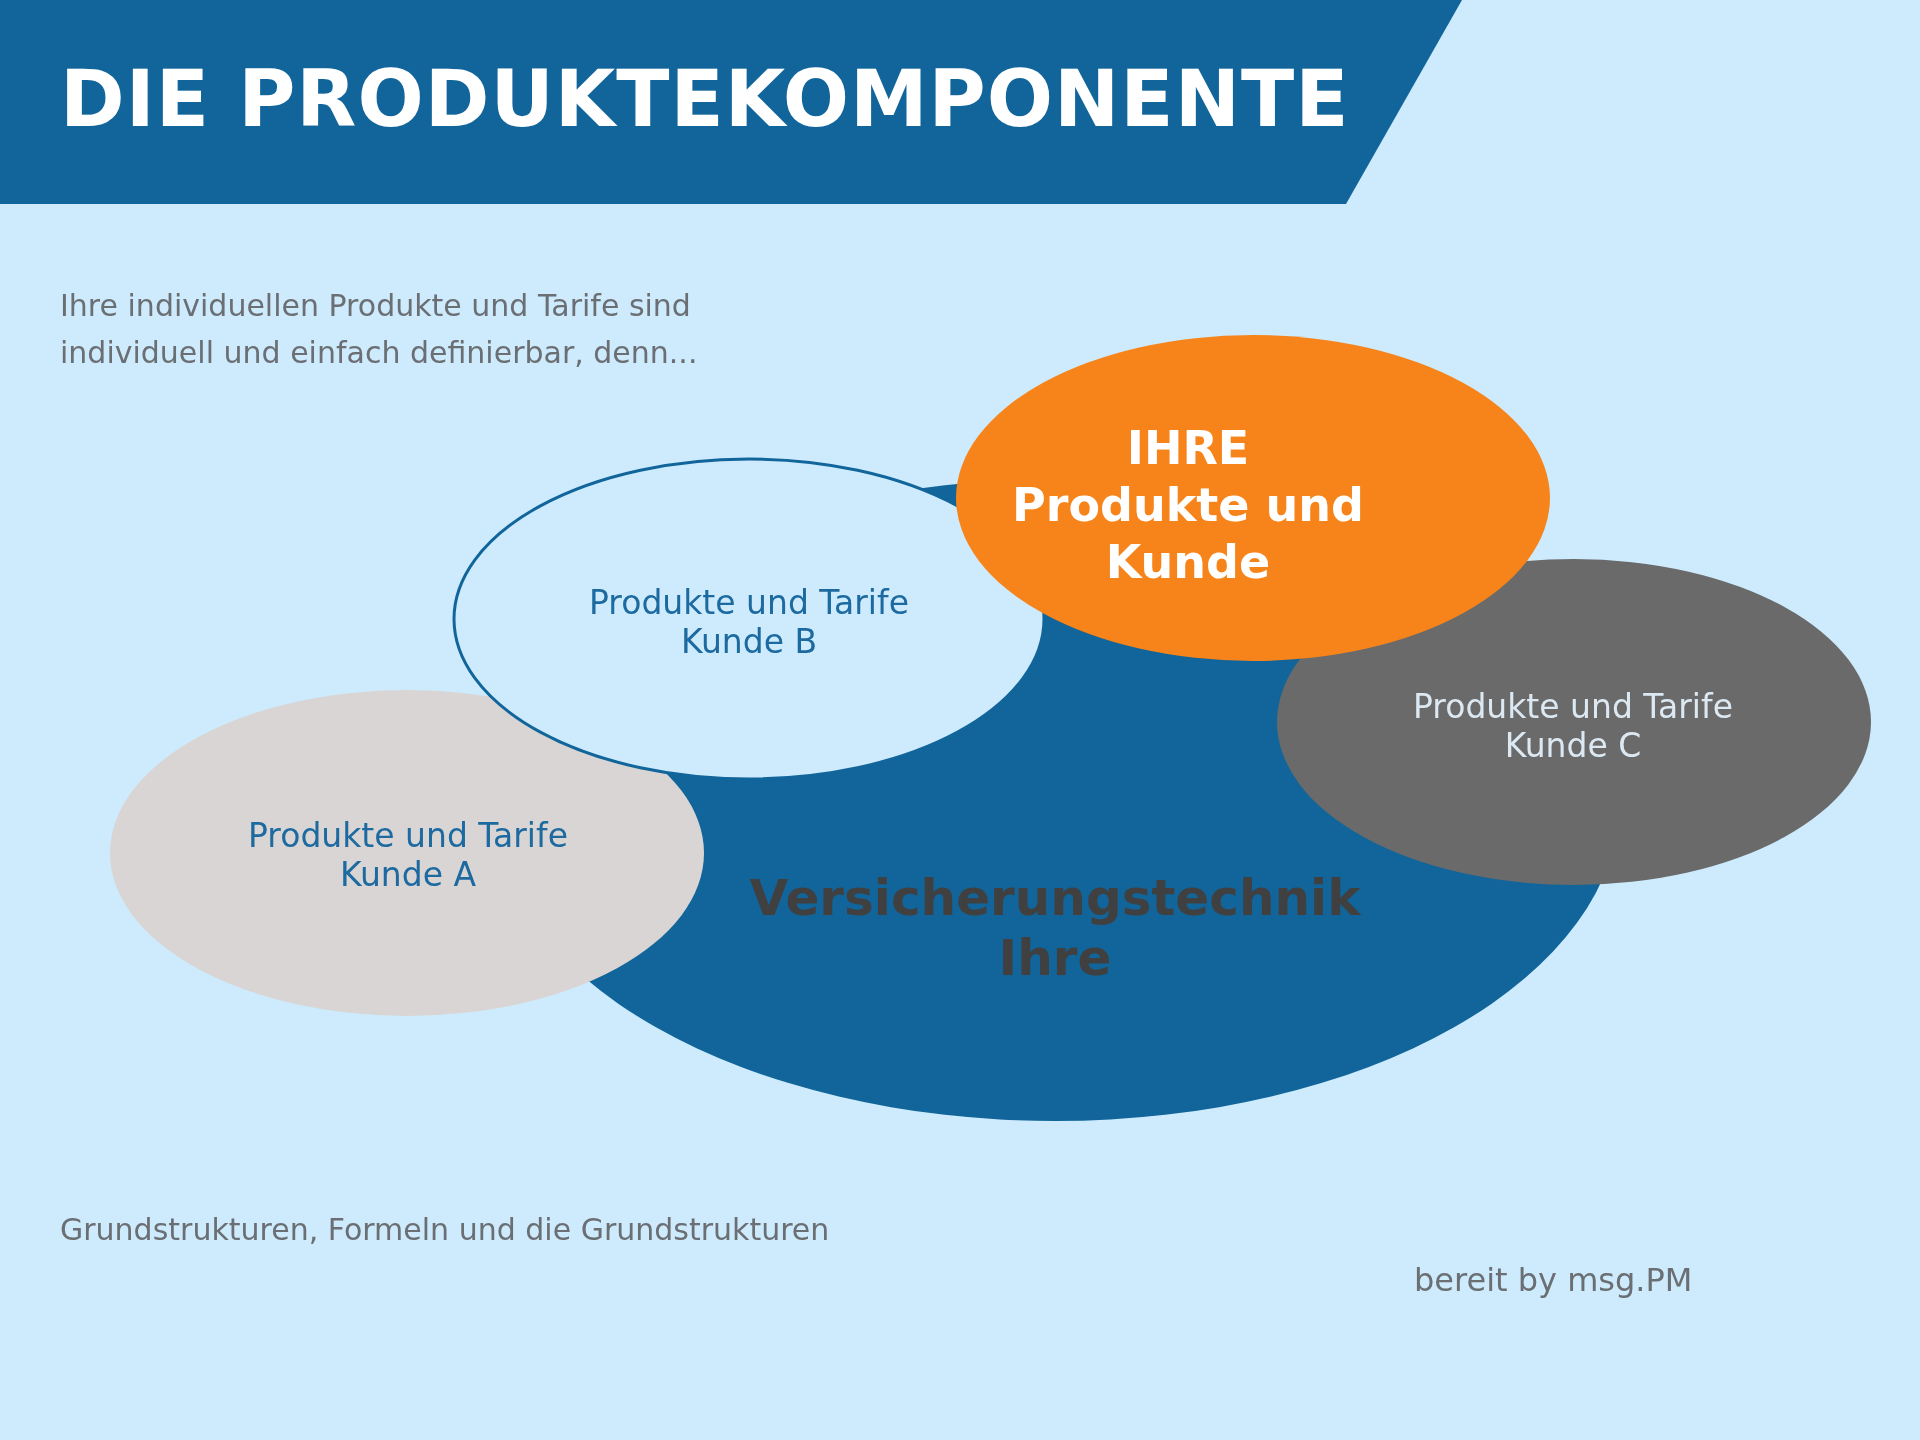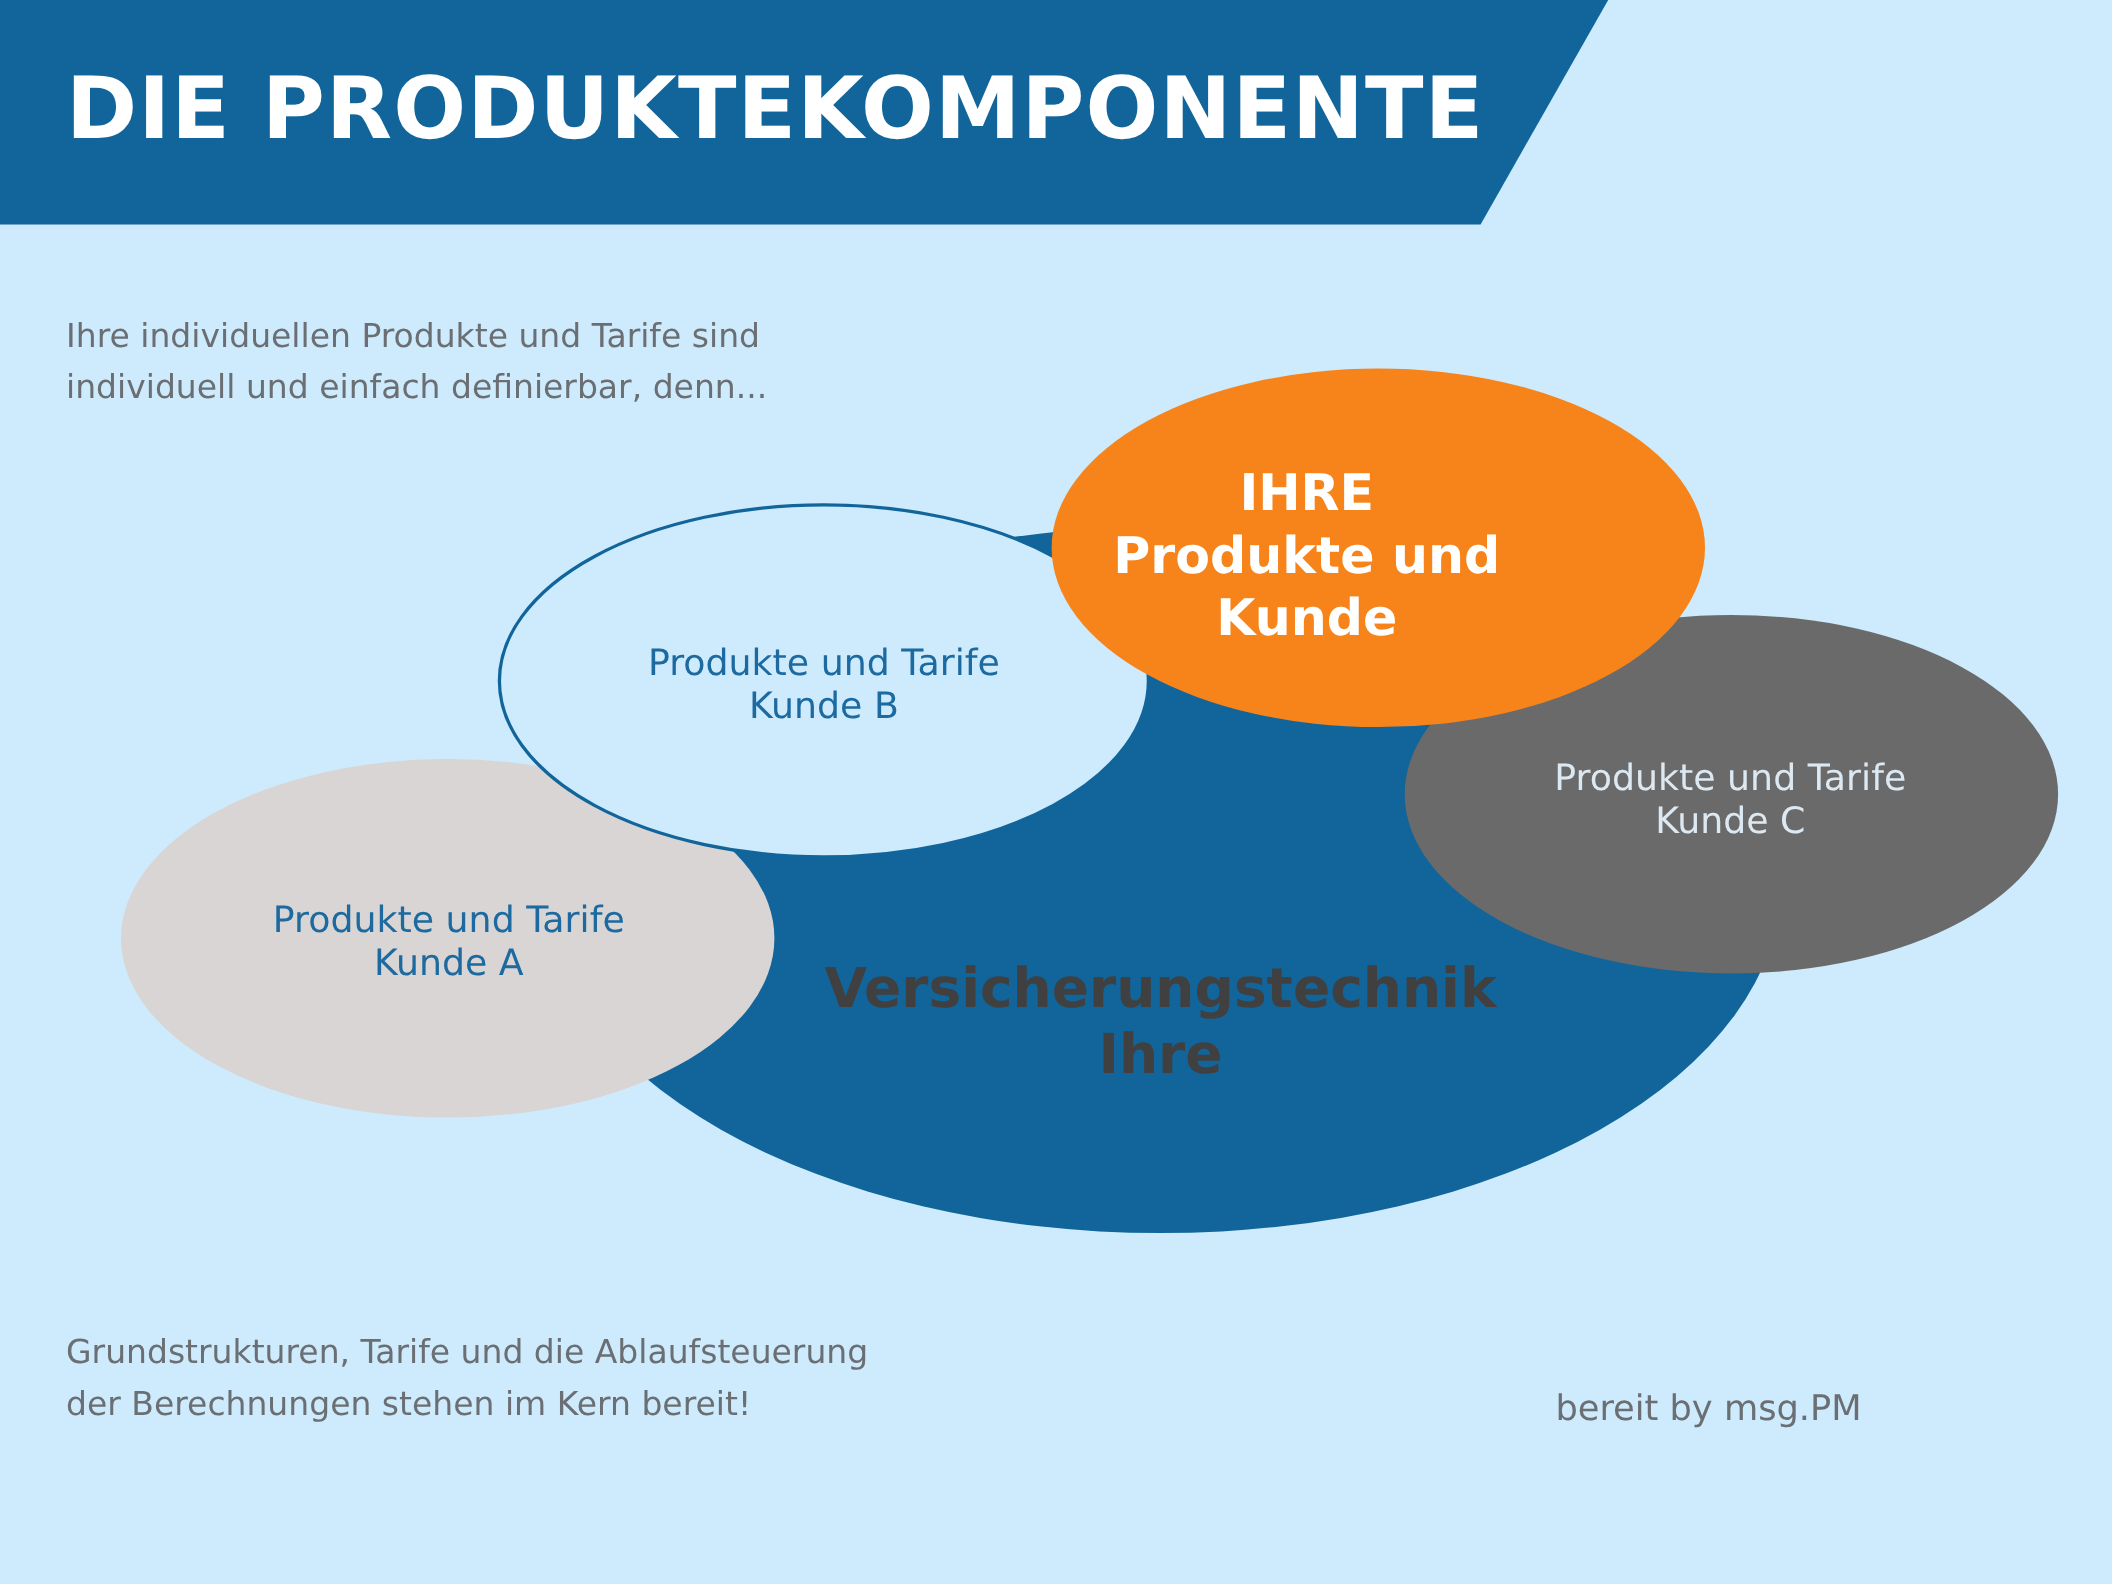--- a/index.html
+++ b/index.html
@@ -78,17 +78,16 @@
   <span>Produkte und</span>
   <span>Kunde</span>
 </div>
 
 <div class="label lbl-core" style="left:1055px; top:928px; color:#404040;">
   <span>Versicherungstechnik</span>
   <span>Ihre</span>
 </div>
 
 <p class="para outro">
-  <span>Grundstrukturen, Tarife und die Ablaufsteuerung</span>
-  <span>der Berechnungen stehen im Kern bereit!</span>
+  <span>Grundstrukturen, Formeln und die Grundstrukturen</span>
 </p>
 
 <div class="powered">bereit by msg.PM</div>
 
 </body></html>

